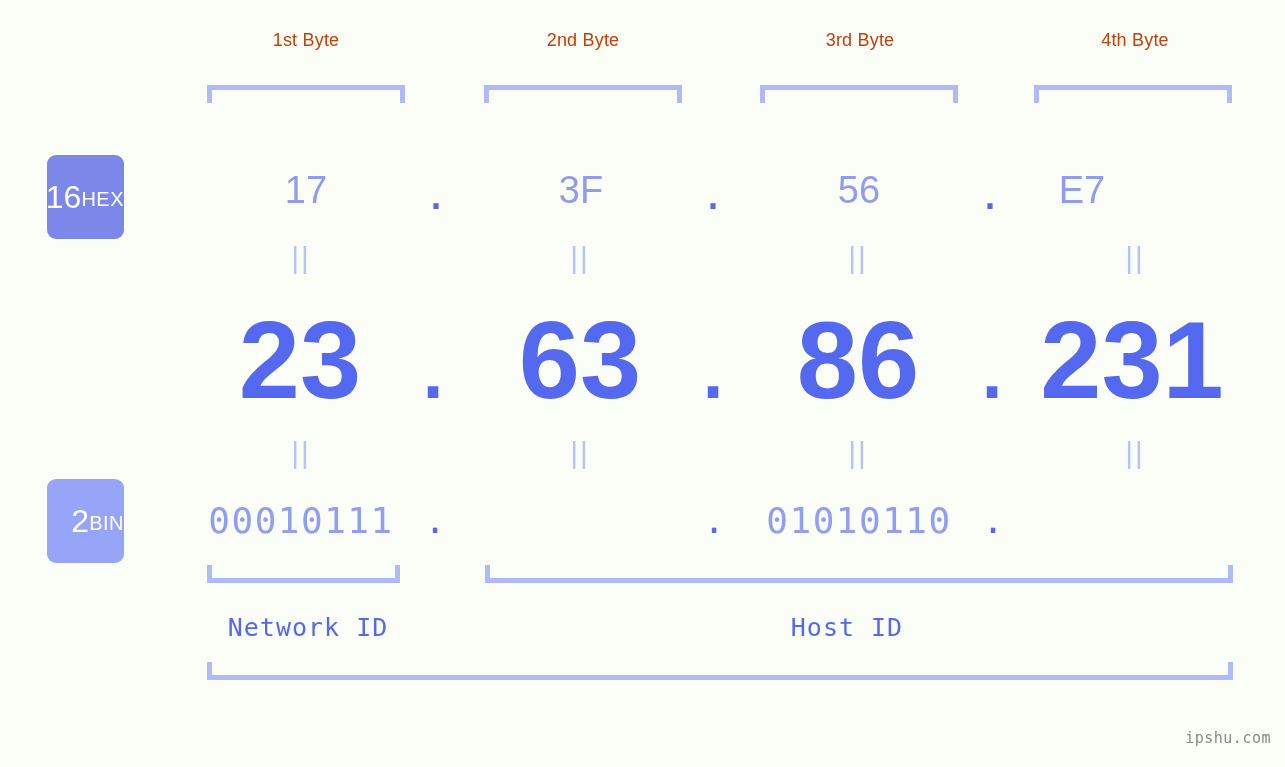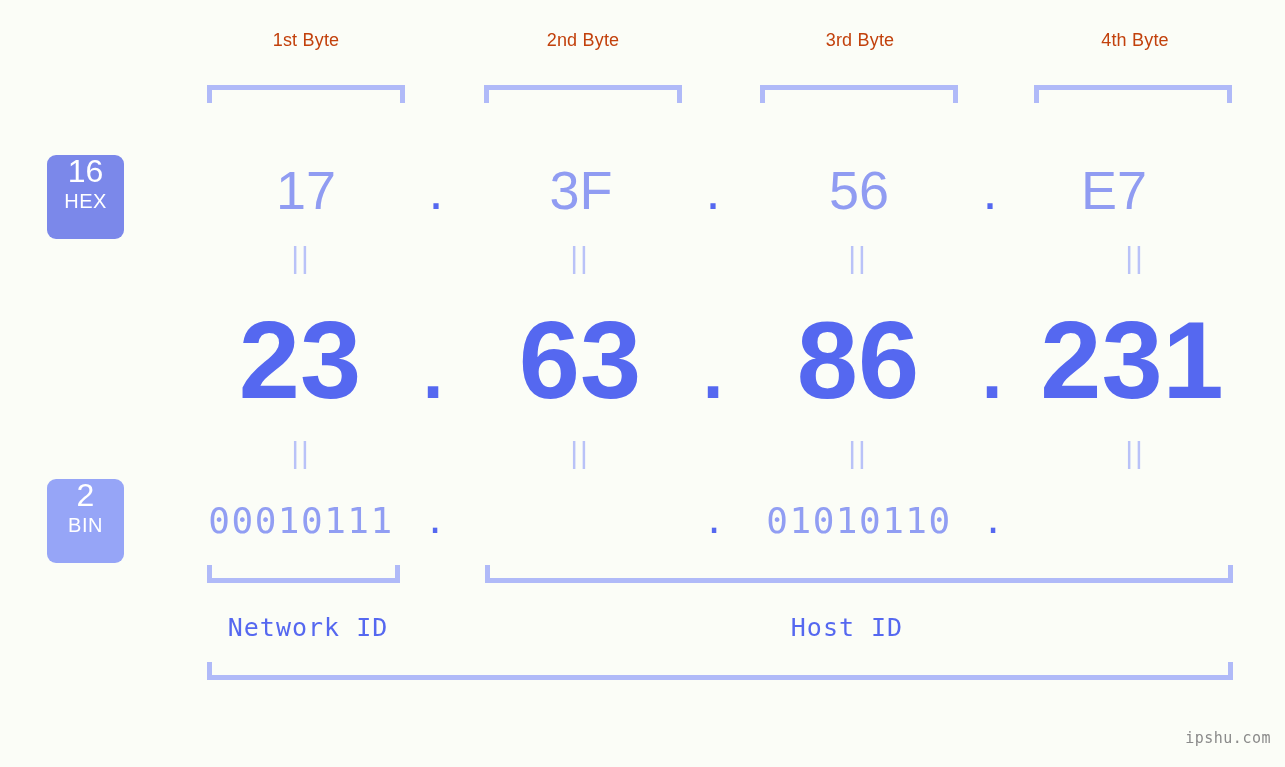--- a/index.html
+++ b/index.html
@@ -40,39 +40,39 @@
 
   
   .badge {
     position: absolute;
     left: 47px;
     width: 77px;
     border-radius: 9px;
     color: #ffffff;
     text-align: center;
     display: flex;
-    flex-direction: column;
-    justify-content: flex-start;
+    flex-direction: row;
+    justify-content: flex-end;
     align-items: center;
     line-height: 1;
   }
   .badge .num { font-size: 32px; letter-spacing: 0px; }
   .badge .nm  { font-size: 20px; margin-top: 4px; letter-spacing: 0.5px; }
 
   #badge-hex { top: 155px; height: 84px; background: #7b88ea; }
   #badge-dec { top: 315px; height: 84px; background: #8b98f1; }
   #badge-bin { top: 479px; height: 84px; background: #96a5f7; }
 
   
   .row { position: absolute; left: 150px; width: 1100px; }
 
   .hex-row { top: 150px; height: 80px; }
   .hex-cell {
     position: absolute;
-    font-size: 54px;
+    font-size: 38px;
     color: #909cf2;
     text-align: center;
     line-height: 80px;
     white-space: nowrap;
   }
   .hex-dot {
     position: absolute;
     font-size: 54px;
     color: #5568f0;
     line-height: 80px;
@@ -186,21 +186,21 @@
     <span class="nm">BIN</span>
   </div>
 
   <div class="row hex-row">
     <div class="hex-cell" style="left:56px;width:200px;">17</div>
     <div class="hex-dot" style="left:271px;">.</div>
     <div class="hex-cell" style="left:331px;width:200px;">3F</div>
     <div class="hex-dot" style="left:548px;">.</div>
     <div class="hex-cell" style="left:609px;width:200px;">56</div>
     <div class="hex-dot" style="left:825px;">.</div>
-    <div class="hex-cell" style="left:864px;width:200px;">E7</div>
+    <div class="hex-cell" style="left:832px;width:200px;">E7</div>
   </div>
 
   <div class="eqmark" style="left:288px;top:243px;">||</div>
   <div class="eqmark" style="left:567px;top:243px;">||</div>
   <div class="eqmark" style="left:845px;top:243px;">||</div>
   <div class="eqmark" style="left:1122px;top:243px;">||</div>
 
   <div class="row dec-row">
     <div class="dec-cell" style="left:40px;width:220px;">23</div>
     <div class="dec-dot" style="left:263px;">.</div>

